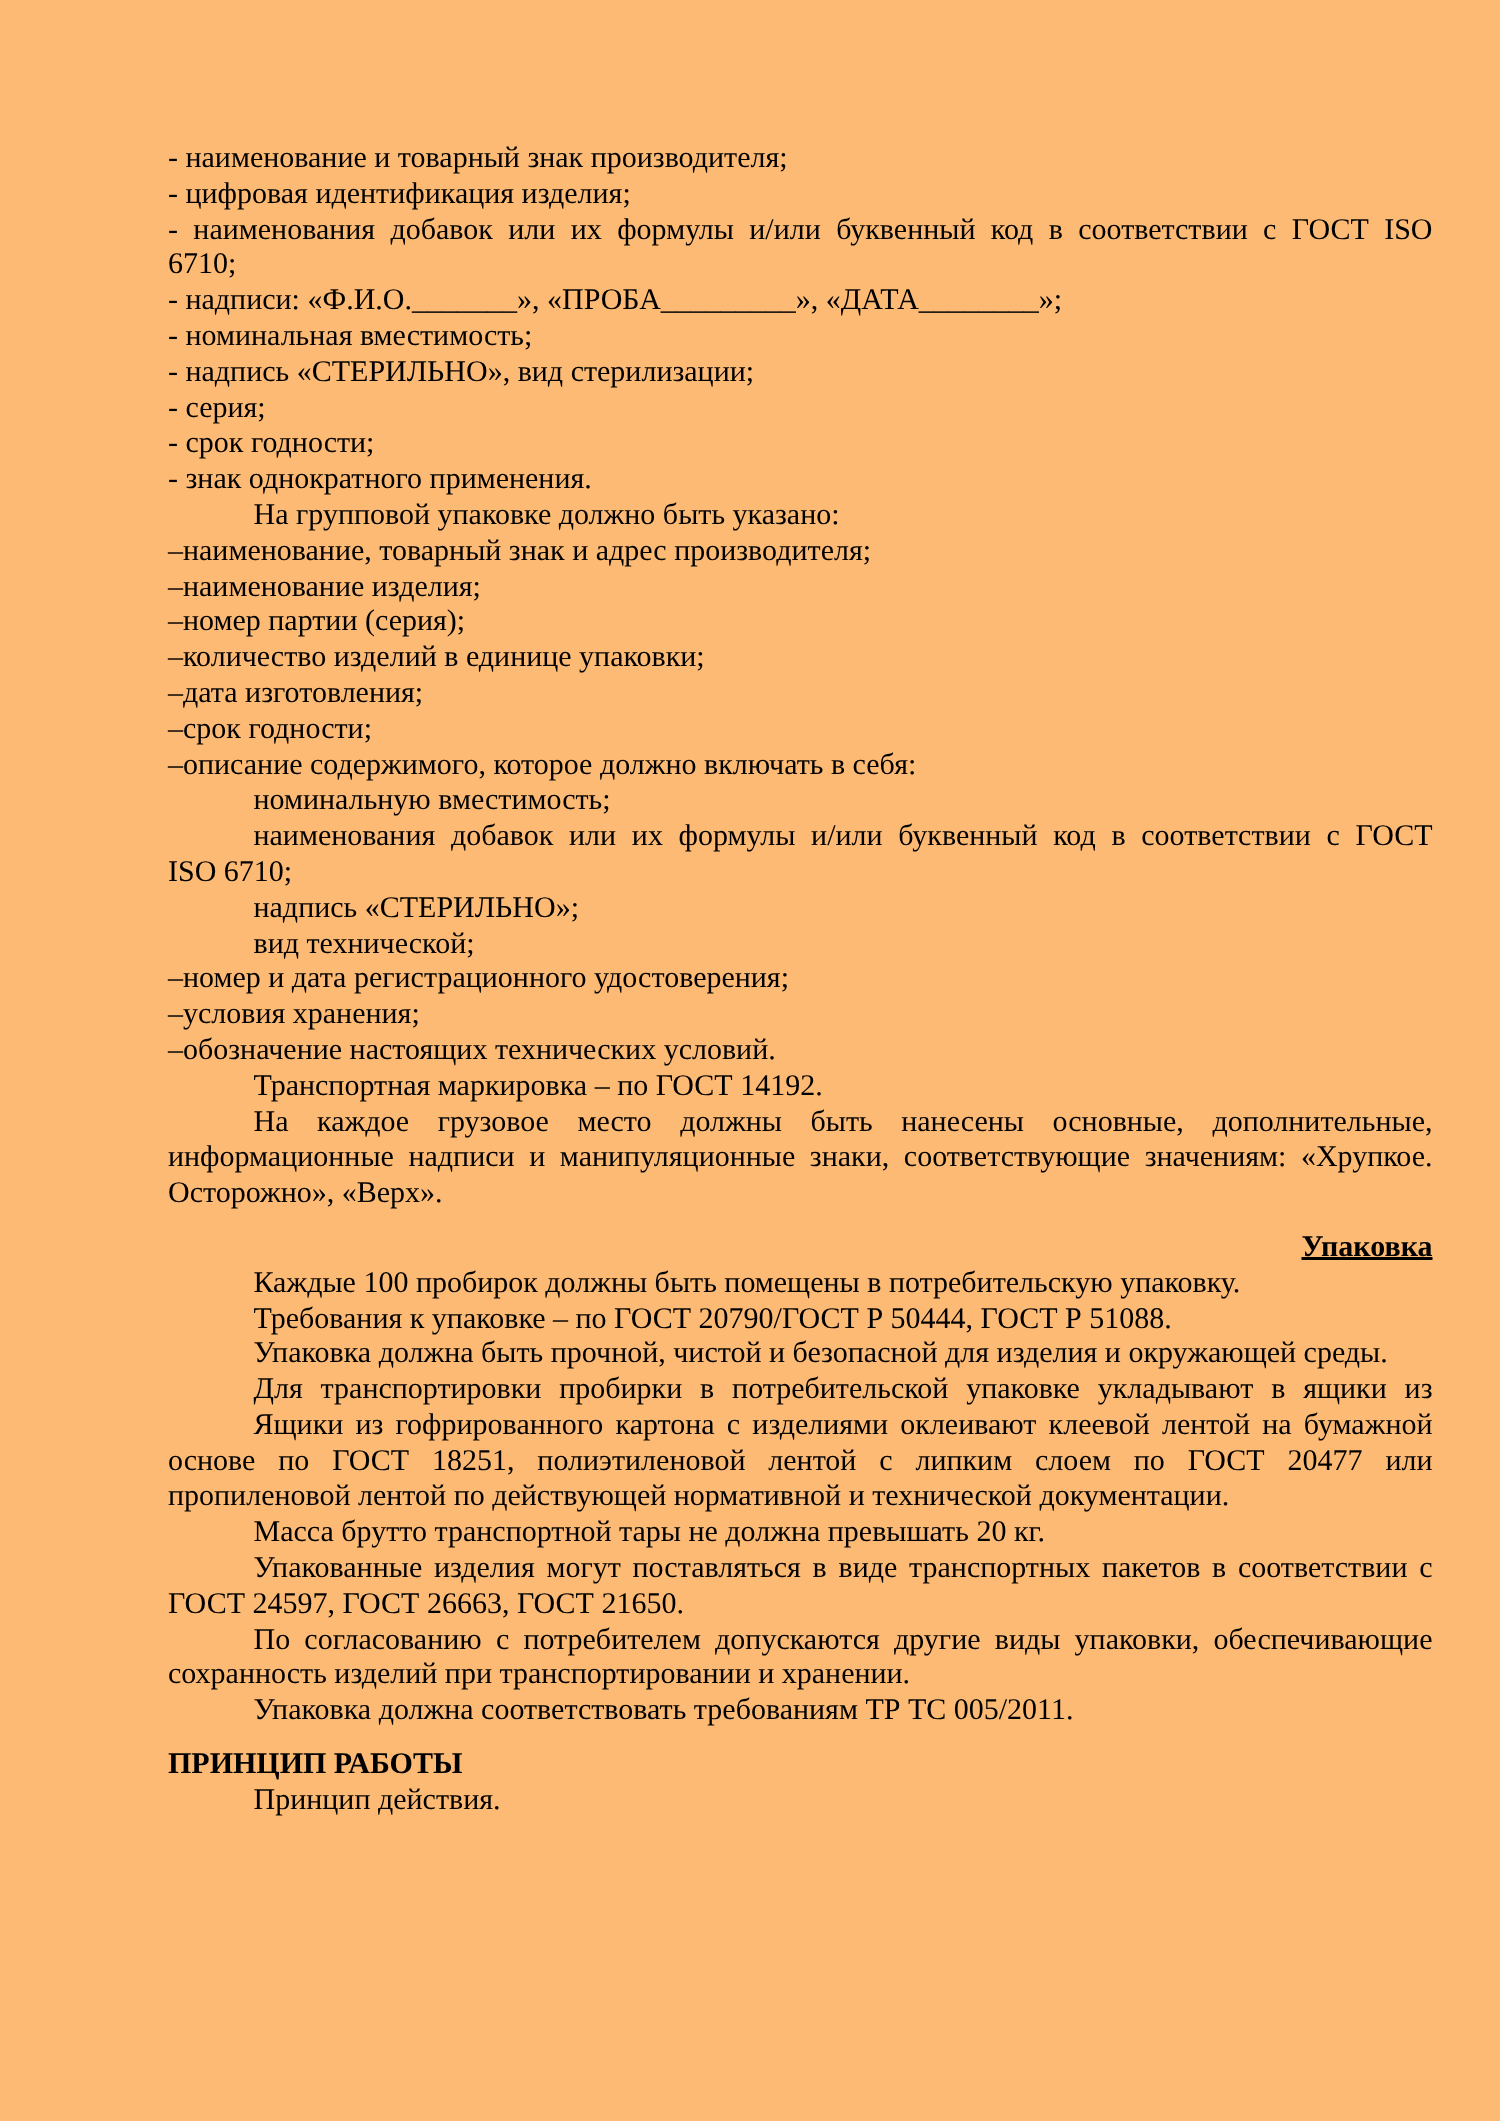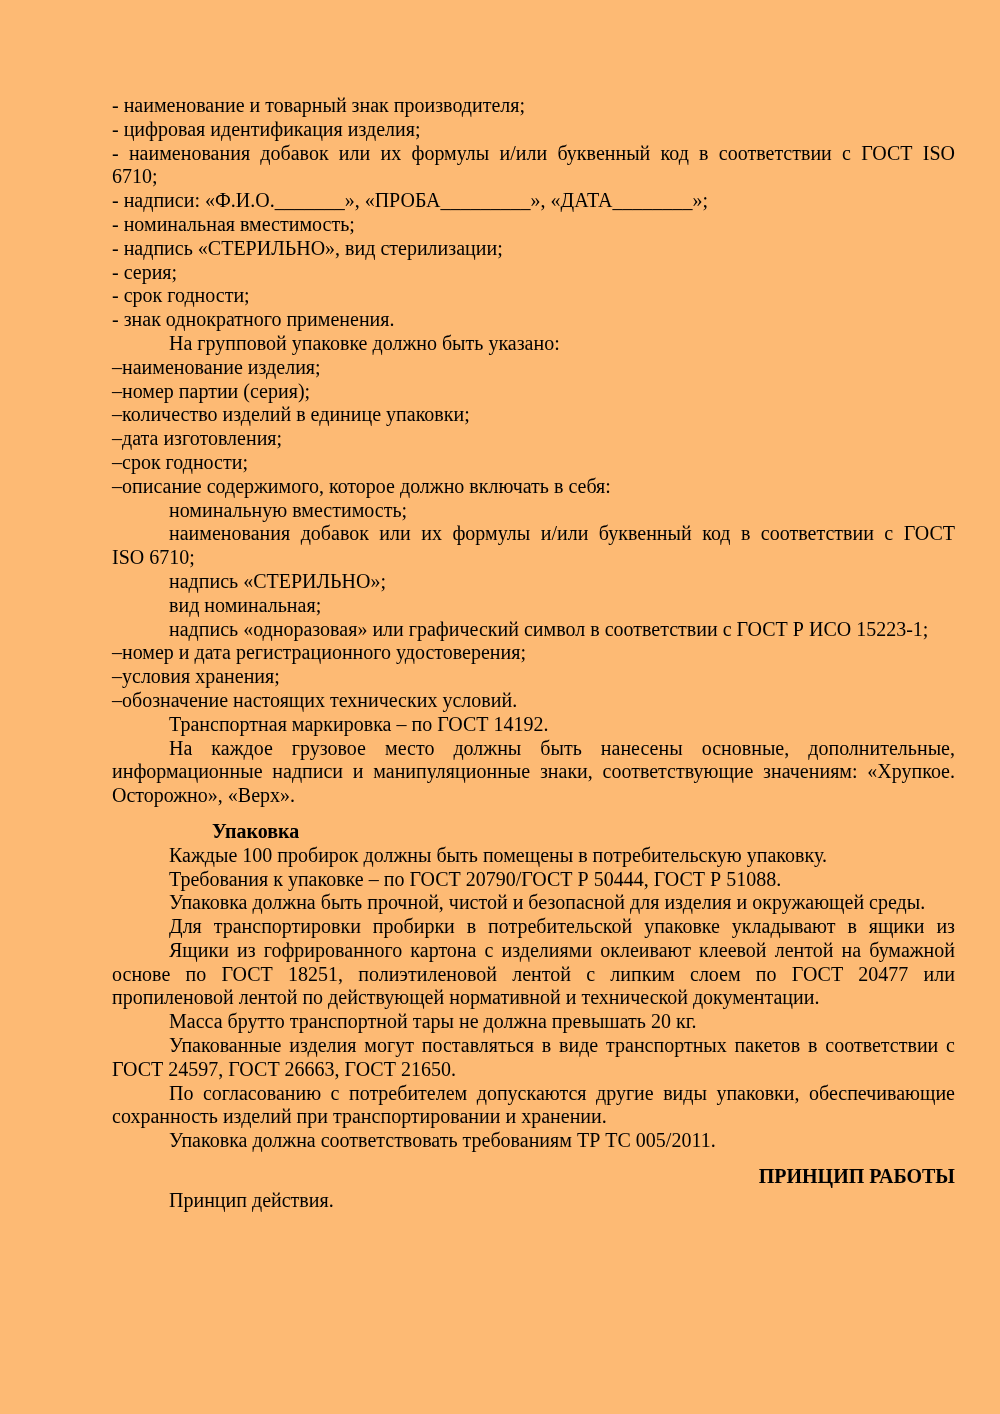--- a/index.html
+++ b/index.html
@@ -25,56 +25,57 @@
     min-height: 23.8px;
   }
   .li   { text-indent: 0; }
   .cont { text-indent: 0; }
   .ind  { text-indent: 57px; }
   .stretch { text-align-last: justify; }
   .hsub {
     font-weight: 700;
     padding-left: 100px;
     margin-top: 12px;
-    text-align: left;
+    text-align: right;
+    text-decoration: underline;
   }
   .hcenter {
     font-weight: 700;
-    text-align: right;
+    text-align: left;
     margin-top: 12px;
   }
   .bold { font-weight: 400; }
 </style>
 </head>
 <body>
 
 <div class="page">
     <div class="line li">- наименование и товарный знак производителя;</div>
     <div class="line li">- цифровая идентификация изделия;</div>
     <div class="line li stretch">- наименования добавок или их формулы и/или буквенный код в соответствии с ГОСТ ISO</div>
     <div class="line cont">6710;</div>
     <div class="line li">- надписи: «Ф.И.О._______», «ПРОБА_________», «ДАТА________»;</div>
     <div class="line li">- номинальная вместимость;</div>
     <div class="line li">- надпись «СТЕРИЛЬНО», вид стерилизации;</div>
     <div class="line li">- серия;</div>
     <div class="line li">- срок годности;</div>
     <div class="line li">- знак однократного применения.</div>
     <div class="line ind">На групповой упаковке должно быть указано:</div>
+    <div class="line li">–наименование, товарный знак и адрес производителя;</div>
     <div class="line li">–наименование изделия;</div>
     <div class="line li">–номер партии (серия);</div>
     <div class="line li">–количество изделий в единице упаковки;</div>
     <div class="line li">–дата изготовления;</div>
     <div class="line li">–срок годности;</div>
     <div class="line li">–описание содержимого, которое должно включать в себя:</div>
     <div class="line ind">номинальную вместимость;</div>
     <div class="line ind stretch">наименования добавок или их формулы и/или буквенный код в соответствии с ГОСТ</div>
     <div class="line cont">ISO 6710;</div>
     <div class="line ind">надпись «СТЕРИЛЬНО»;</div>
-    <div class="line ind">вид номинальная;</div>
-    <div class="line ind">надпись «одноразовая» или графический символ в соответствии с ГОСТ Р ИСО 15223-1;</div>
+    <div class="line ind">вид технической;</div>
     <div class="line li">–номер и дата регистрационного удостоверения;</div>
     <div class="line li">–условия хранения;</div>
     <div class="line li">–обозначение настоящих технических условий.</div>
     <div class="line ind">Транспортная маркировка – по ГОСТ 14192.</div>
     <div class="line ind stretch">На каждое грузовое место должны быть нанесены основные, дополнительные,</div>
     <div class="line cont stretch">информационные надписи и манипуляционные знаки, соответствующие значениям: «Хрупкое.</div>
     <div class="line cont">Осторожно», «Верх».</div>
     <div class="line hsub">Упаковка</div>
     <div class="line ind">Каждые 100 пробирок должны быть помещены в потребительскую упаковку.</div>
     <div class="line ind">Требования к упаковке – по ГОСТ 20790/ГОСТ Р 50444, ГОСТ Р 51088.</div>

